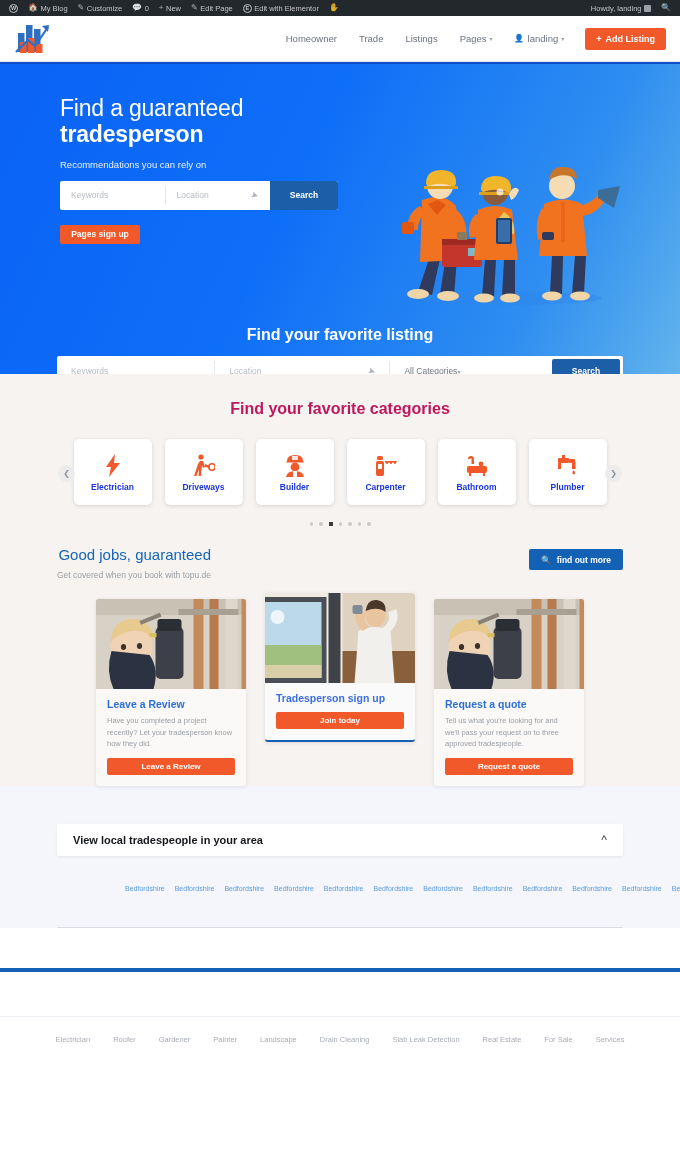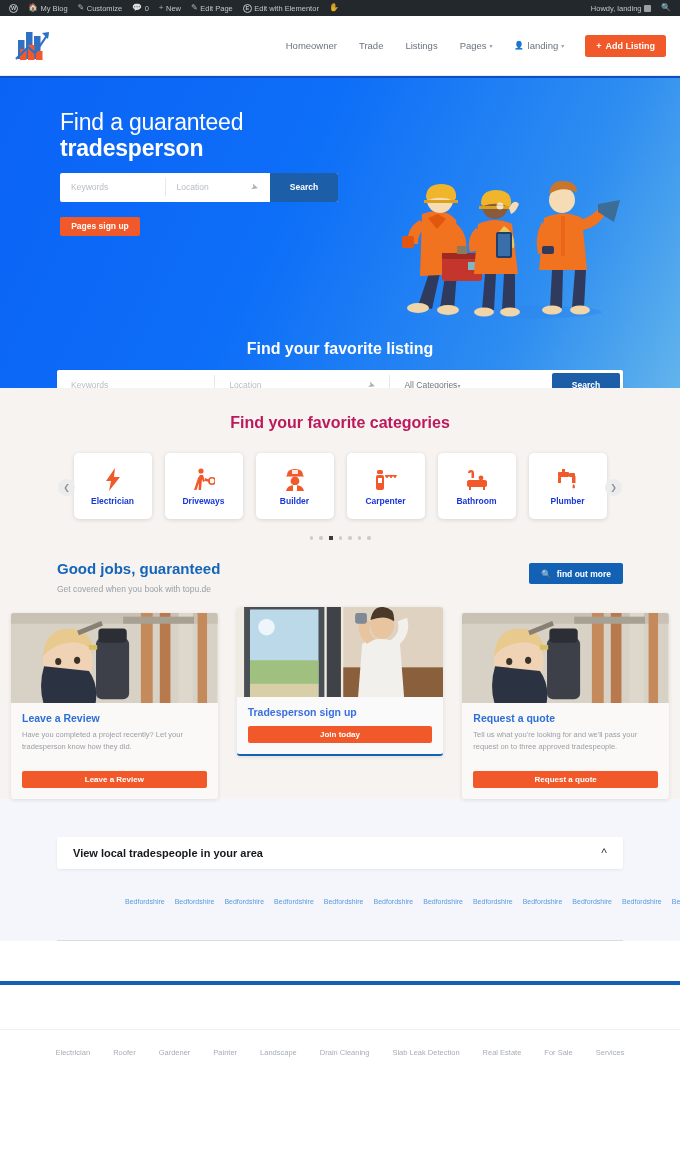--- a/index.html
+++ b/index.html
@@ -22,21 +22,21 @@
   .ab-right{margin-left:auto;display:flex;align-items:center;gap:0;}
   .ab-avatar{width:7px;height:7px;background:#9aa0a6;display:inline-block;border-radius:1px;}
   .wp-circ{
     width:9px;height:9px;border-radius:50%;border:1.1px solid #c3c4c7;
     display:inline-flex;align-items:center;justify-content:center;
     font-size:5.5px;font-weight:bold;
   }
 
   
   .header{
-    height:60px;background:#fff;display:flex;align-items:center;
+    height:46px;background:#fff;display:flex;align-items:center;
     padding:0 14px; border-bottom:1px solid #e9eaec; position:relative;
   }
   .logo{width:46px;height:40px;position:relative;}
   .nav{margin-left:auto;display:flex;align-items:center;gap:0px;}
   .nav a{
     font-size:9.5px;color:#6b7280;text-decoration:none;padding:0 11px;
     display:flex;align-items:center;gap:3px; white-space:nowrap;
   }
   .caret{font-size:6px;color:#9aa0a6;}
   .person-ic{font-size:8px;color:#8a8f98;}
@@ -106,31 +106,31 @@
     display:flex;align-items:center;justify-content:center;
   }
   .arrow-l{left:58px;} .arrow-r{right:58px;}
   .dots{display:flex;justify-content:center;gap:6px;margin-top:17px;}
   .dot{width:3.5px;height:3.5px;border-radius:50%;background:#cfcbc7;}
   .dot.active{background:#3c3c3c;border-radius:0;width:4px;height:4px;}
 
   
   .gj{background:#f6f3f0;padding:6px 0 0;}
   .gj-wrap{width:566px;margin:0 auto;display:flex;align-items:flex-start;}
-  .gj-title{font-size:15px;color:#15181c;font-weight:bold;text-align:right;}
+  .gj-title{font-size:15px;color:#15181c;font-weight:normal;text-align:right;}
   .gj-title span{color:#1565b8;}
   .gj-sub{font-size:8.5px;color:#9aa0a6;margin-top:7px;}
   .gj-btn{
     margin-left:auto;margin-top:3px;background:#1361b5;color:#fff;border-radius:2px;
     height:21px;padding:0 12px;font-size:8.5px;font-weight:bold;
     display:flex;align-items:center;gap:5px;
   }
 
   
-  .cards{width:658px;margin:19px auto 0;display:flex;gap:19px;align-items:flex-start;}
+  .cards{width:488px;margin:19px auto 0;display:flex;gap:19px;align-items:flex-start;}
   .card{
     flex:1;background:#faf9f8;border-radius:3px;
     box-shadow:0 1px 4px rgba(0,0,0,.10); overflow:hidden;
   }
   .card.feat{background:#fbfafa;border-bottom:2.5px solid #1361b5;margin-top:-6px;}
   .card-img{height:90px;width:100%;position:relative;overflow:hidden;}
   .card-body{padding:9px 11px 11px;}
   .card-h{font-size:10.5px;color:#2d6fd6;font-weight:bold;}
   .card.feat .card-h{color:#3b6fe0;}
   .card-p{font-size:7.5px;color:#9aa0a6;line-height:1.55;margin-top:5px;min-height:34px;}
@@ -300,20 +300,21 @@
       <rect x="14" y="88" width="12" height="8" rx="2" fill="#2f3a5c"></rect>
       <rect x="33" y="58" width="4" height="40" fill="#e2560f" opacity=".45"></rect>
     </g>
   </svg>
 
   <div class="hero-inner">
     <div class="h1">
       <span>Find a guaranteed</span>
       <b>tradesperson</b>
     </div>
+    <div class="sub">Recommendations you can rely on</div>
 
     <div class="searchbar">
       <div class="sb-field">Keywords</div>
       <div class="sb-div"></div>
       <div class="sb-loc">
         <span>Location</span>
         <span class="geo">➤</span>
       </div>
       <div class="sb-btn">Search</div>
     </div>

